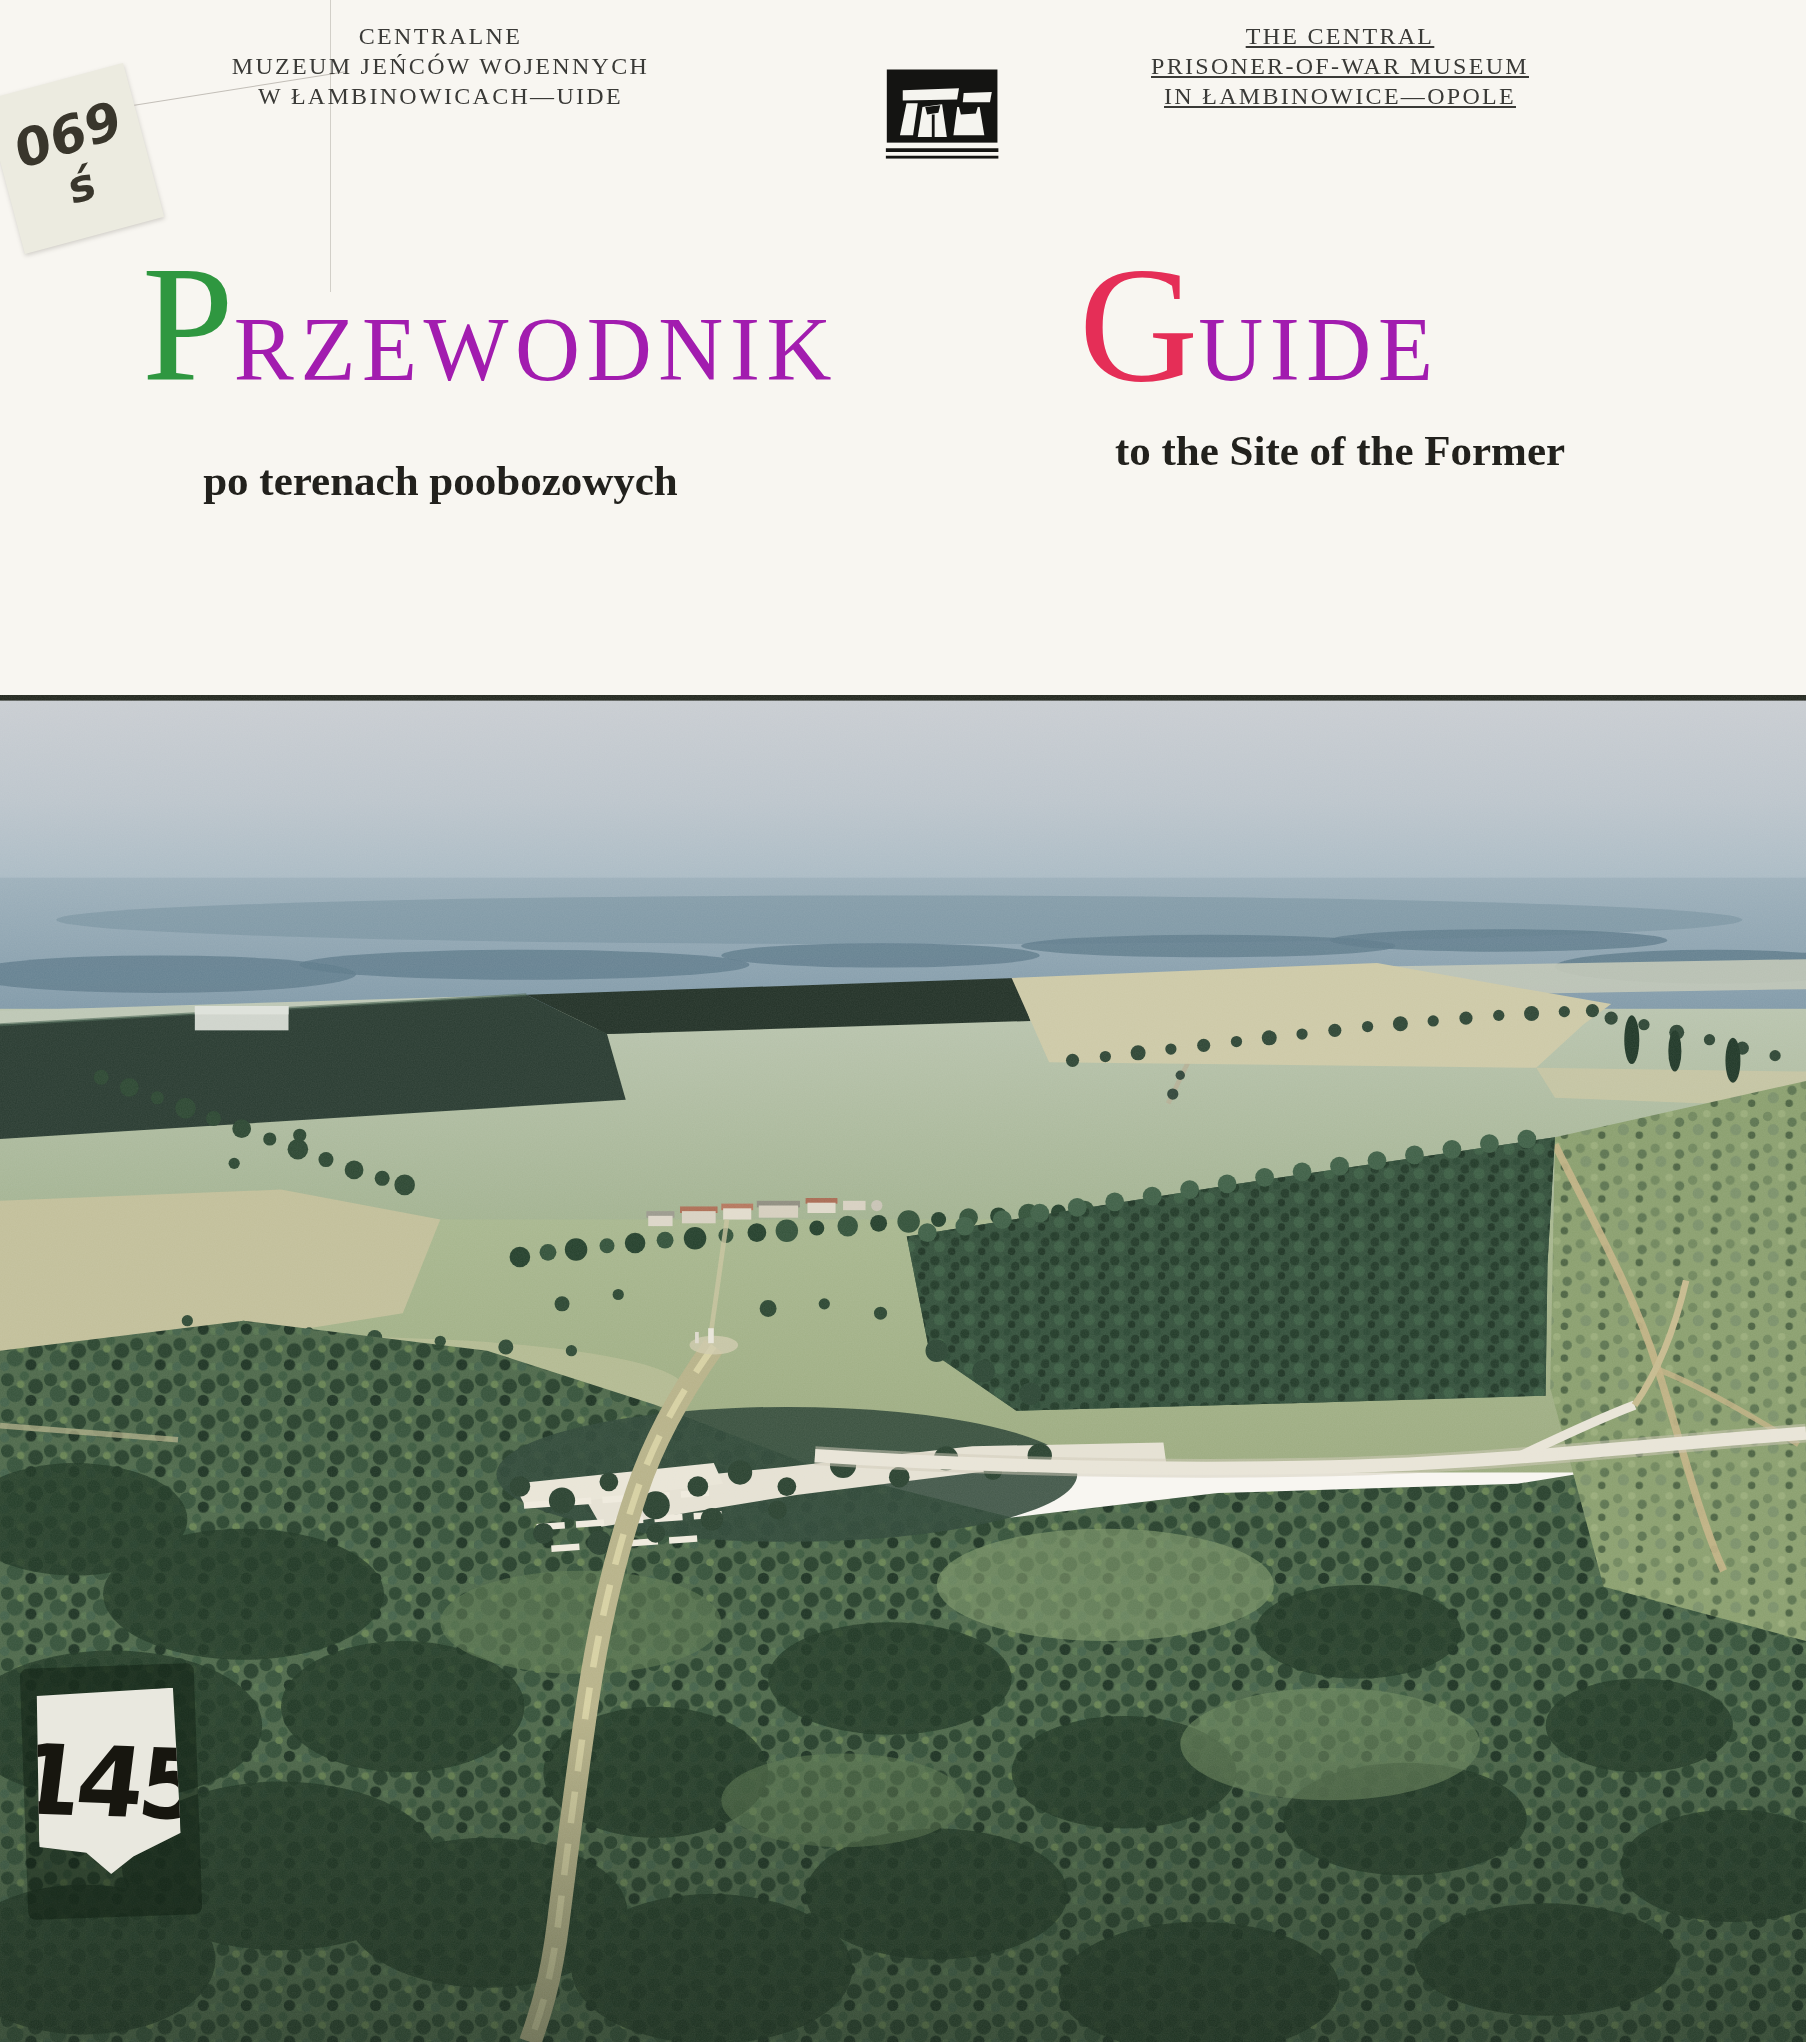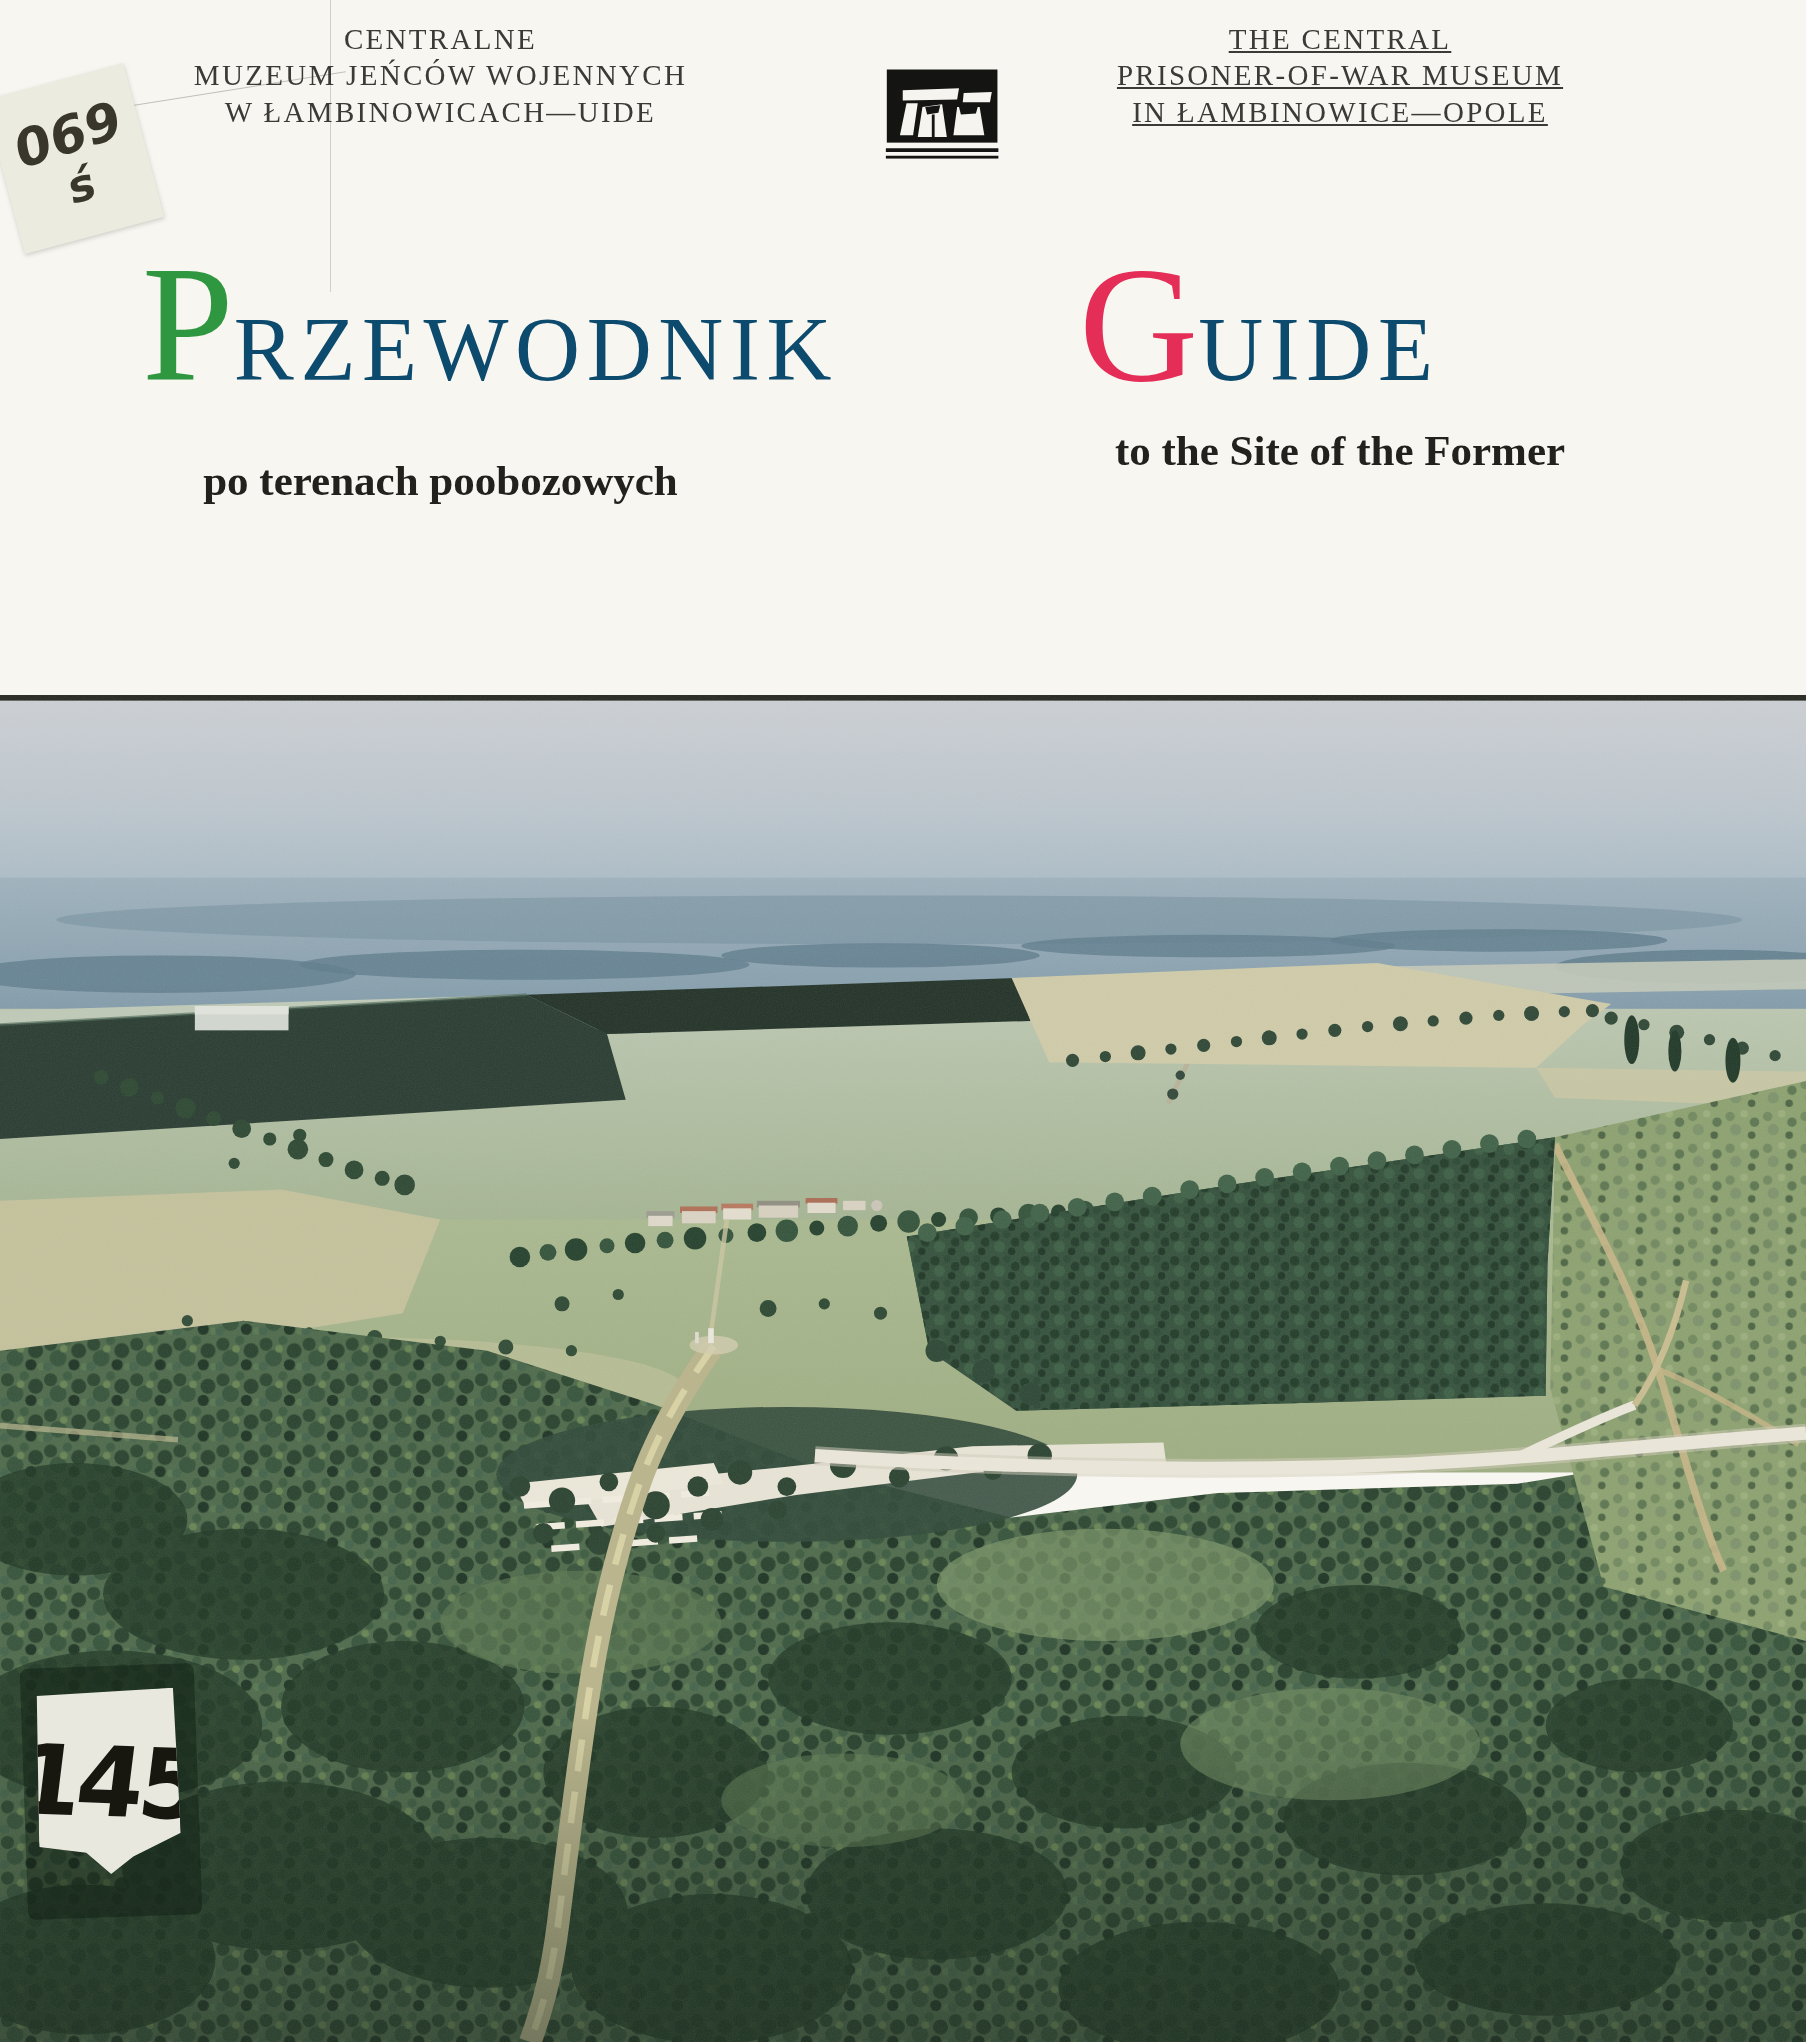--- a/index.html
+++ b/index.html
@@ -4,30 +4,30 @@
 <style>
   html,body{margin:0;padding:0;background:#e8e6e0;}
   .cover{
     position:relative;width:1806px;height:2042px;margin:0 auto;
     background:#f8f6f1;overflow:hidden;
     font-family:"Liberation Serif", serif;
   }
   
   .inst-block{
     position:absolute;top:20.6px;text-align:center;
-    font-size:29px;letter-spacing:2.3px;line-height:1.26;color:#3a3a37;
+    font-size:24px;letter-spacing:2.3px;line-height:1.26;color:#3a3a37;
   }
   .inst-left{left:122px;width:637px;}
   .inst-right{left:1012px;width:656px;text-decoration:underline;}
   .inst-block .line{display:block;}
   .logo-wrap{position:absolute;left:884px;top:62px;width:120px;height:105px;}
   
   .big-title{position:absolute;display:flex;align-items:baseline;line-height:1;}
   .big-title .initial{font-size:165px;}
-  .big-title .rest{font-size:90px;letter-spacing:6.6px;color:#0c4a6e;}
+  .big-title .rest{font-size:90px;letter-spacing:6.6px;color:#a21caf;}
   .title-pl{left:142px;top:242px;}
   .title-en{left:1079px;top:242px;}
   .subtitle{
     position:absolute;text-align:center;font-weight:bold;
     font-size:43px;line-height:1.3;color:#22211d;
   }
   .subtitle-pl{left:122px;top:453px;width:637px;}
   .subtitle-en{left:1012px;top:423px;width:656px;}
   .subtitle .line{display:block;}
   

